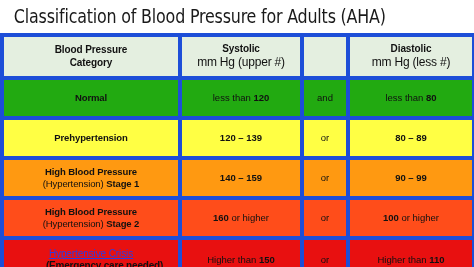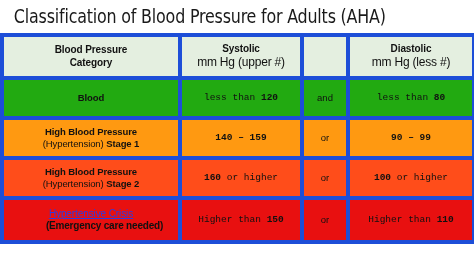--- a/index.html
+++ b/index.html
@@ -98,21 +98,20 @@
     font-weight: 400;
     font-size: 9.5px;
     letter-spacing: -0.1px;
   }
   .cat-line2 .bold-tail { font-weight: bold; text-align: right; }
 
   .val-cell {
     font-weight: bold;
     font-size: 10px;
     letter-spacing: 0px;
-    font-family: Liberation Mono, monospace;
   }
   .val-cell .light {
     font-weight: 400;
   }
   .conn-cell {
     font-weight: 400;
     font-size: 9.5px;
   }
 
   
@@ -164,31 +163,43 @@
         <th>
           <span class="hdr-strong">Diastolic</span>
           <span class="hdr-sub">mm Hg (less #)</span>
         </th>
       </tr>
     </thead>
     <tbody>
 
       <tr class="data-row row-normal">
         <td class="cat-cell">
-          <span>Blood</span>
+          <span>Normal</span>
         </td>
         <td class="val-cell">
           <span class="light">less than </span><span>120</span>
         </td>
         <td class="conn-cell">and</td>
         <td class="val-cell">
           <span class="light">less than </span><span>80</span>
         </td>
       </tr>
 
+      <tr class="data-row row-pre">
+        <td class="cat-cell">
+          <span>Prehypertension</span>
+        </td>
+        <td class="val-cell">
+          <span class="light"></span><span>120 – 139</span>
+        </td>
+        <td class="conn-cell">or</td>
+        <td class="val-cell">
+          <span class="light"></span><span>80 – 89</span>
+        </td>
+      </tr>
 
       <tr class="data-row row-stage1">
         <td class="cat-cell">
           <span>High Blood Pressure</span>
           <span class="cat-line2"><span>(Hypertension) </span><span class="bold-tail">Stage 1</span></span>
         </td>
         <td class="val-cell">
           <span class="light"></span><span>140 – 159</span>
         </td>
         <td class="conn-cell">or</td>

